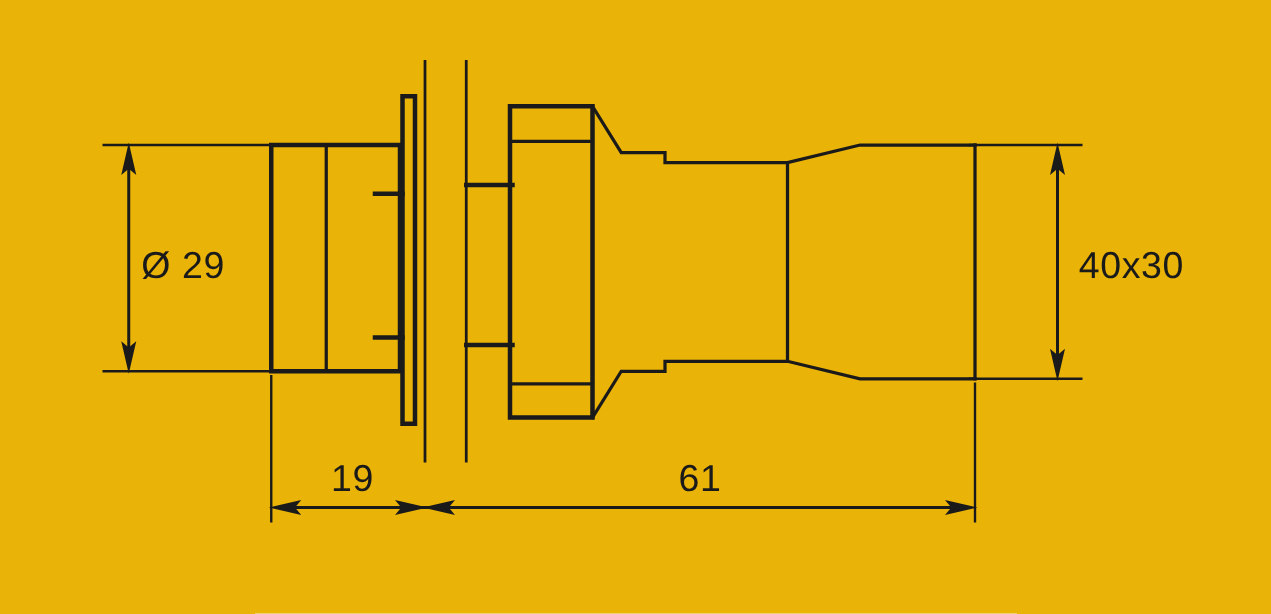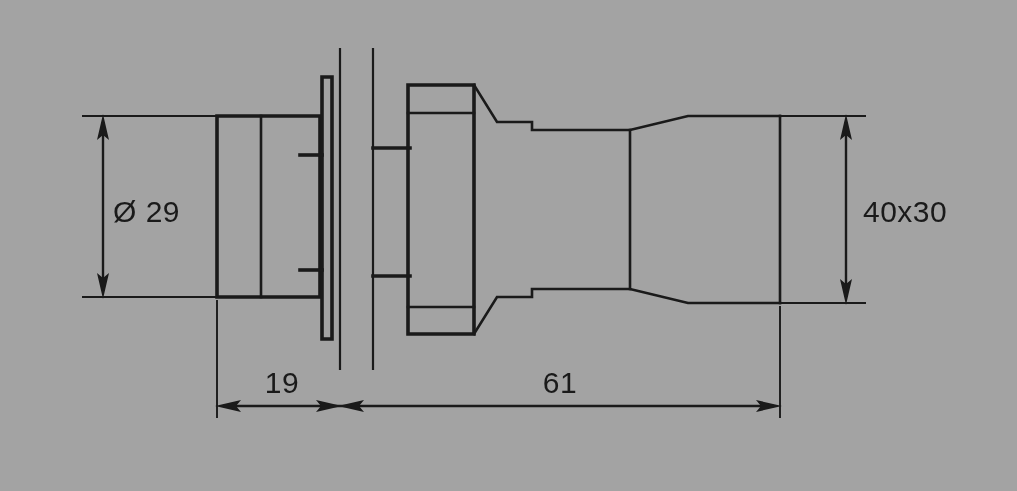--- a/index.html
+++ b/index.html
@@ -10,21 +10,21 @@
   body {
     width: 1017px;
     height: 491px;
     font-family: "Liberation Sans", sans-serif;
     overflow: hidden;
   }
   #drawing-root {
     position: relative;
     width: 1017px;
     height: 491px;
-    background: #a3a3a3;
+    background: #eab308;
   }
   svg#tech-drawing {
     display: block;
     width: 1017px;
     height: 491px;
   }
   .part-outline {
     fill: none;
     stroke: #1a1a1a;
     stroke-width: 3.6;

